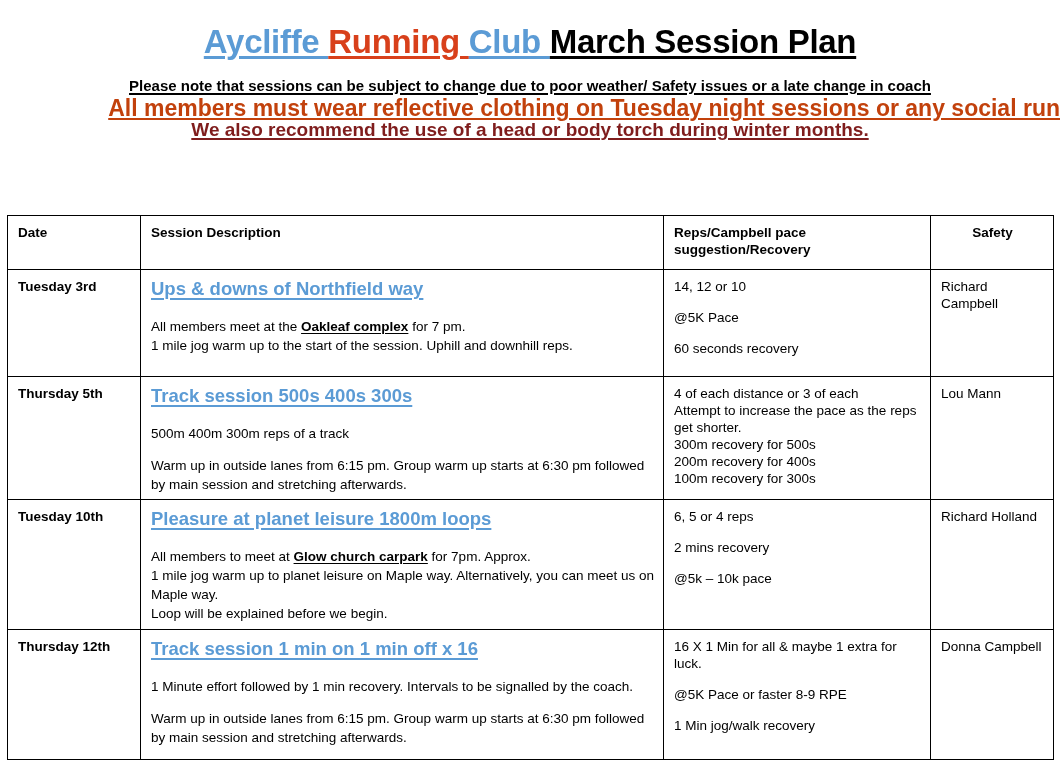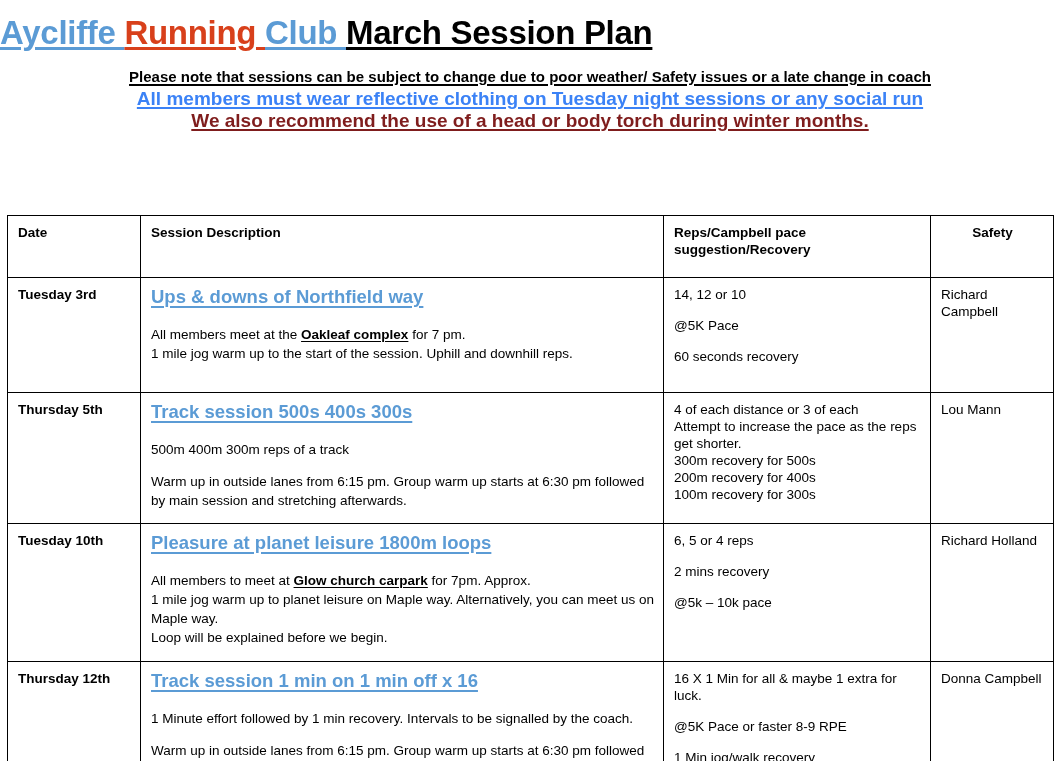--- a/index.html
+++ b/index.html
@@ -17,21 +17,22 @@
 
   .page {
     position: relative;
     width: 1060px;
     height: 761px;
     background: #ffffff;
   }
 
   
   .title-block {
-    padding-top: 13px;
+    text-align: center;
+    padding-top: 22px;
   }
   .title-line {
     font-size: 33px;
     font-weight: bold;
     line-height: 39px;
     letter-spacing: -0.3px;
     white-space: nowrap;
   }
   .title-line .seg {
     text-decoration: underline;
@@ -51,39 +52,39 @@
     font-weight: bold;
     white-space: nowrap;
     line-height: 22px;
   }
   .notice span {
     text-decoration: underline;
     text-decoration-thickness: 2px;
     text-underline-offset: 2px;
   }
   .notice-1 { font-size: 15px; color: #000000; }
-  .notice-2 { font-size: 19px; color: #3b82f6; }
+  .notice-2 { font-size: 23px; color: #c2410c; text-align: right; }
   .notice-3 { font-size: 19px; color: #7f1d1d; }
 
   
   .table-wrap {
     position: absolute;
     left: 7px;
     top: 215px;
     width: 1046px;
   }
   table.plan {
     border-collapse: collapse;
     width: 1046px;
     table-layout: fixed;
   }
   table.plan td, table.plan th {
     border: 1.6px solid #000000;
     vertical-align: top;
-    padding: 8px 9px 8px 10px;
+    padding: 8px 9px 0 10px;
     font-size: 13.5px;
     line-height: 17px;
   }
   col.c-date { width: 133px; }
   col.c-desc { width: 523px; }
   col.c-reps { width: 267px; }
   col.c-coach{ width: 123px; }
 
   thead th {
     font-size: 13.5px;

